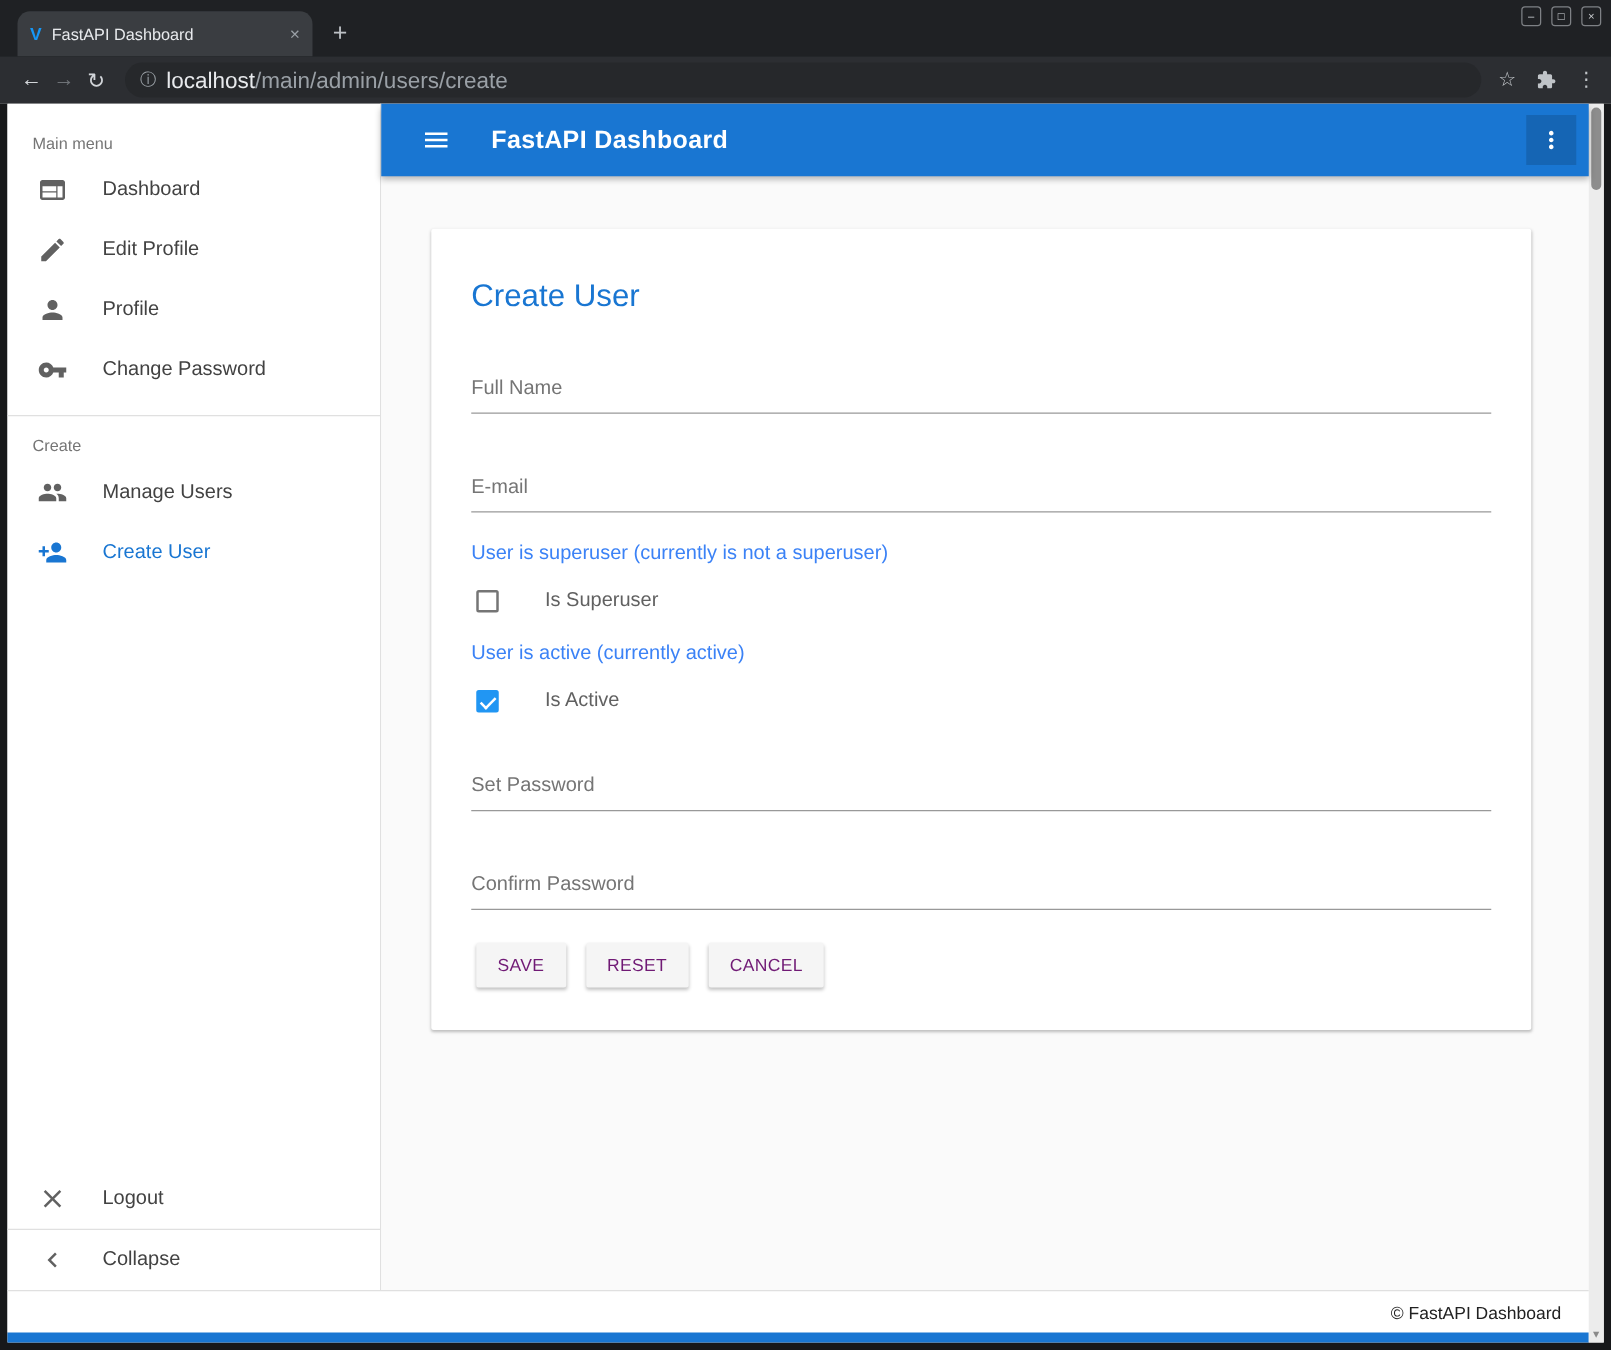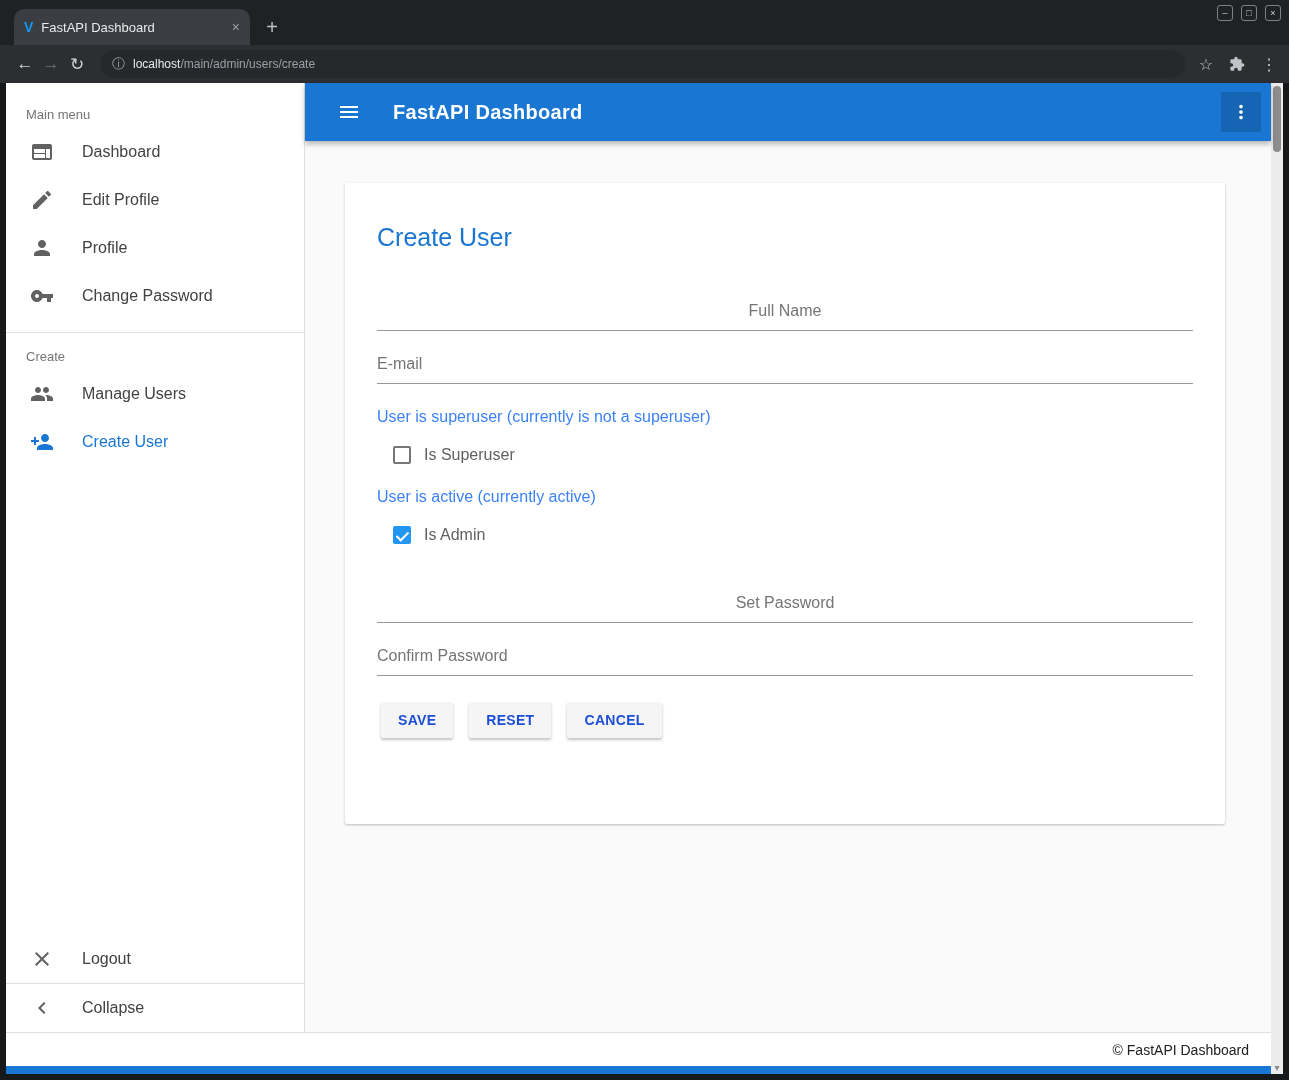--- a/index.html
+++ b/index.html
@@ -16,21 +16,21 @@
   .newtab{width:28px;height:30px;display:flex;align-items:center;justify-content:center;color:#bdc1c6;font-size:20px;margin-left:8px;margin-bottom:3px;cursor:pointer;}
   .win-controls{position:absolute;top:5px;right:8px;display:flex;gap:8px;}
   .win-btn{width:16px;height:16px;border:1px solid #7e8185;border-radius:3px;color:#cfd2d6;font-size:9px;line-height:14px;text-align:center;cursor:pointer;}
 
   
   .toolbar{height:38px;background:#2c2e32;display:flex;align-items:center;padding:0 12px;flex:0 0 auto;}
   .nav-icon{width:26px;text-align:center;font-size:17px;color:#d2d5d9;cursor:pointer;}
   .nav-icon.disabled{color:#6e7277;}
   .omnibox{flex:1;height:28px;background:#26282b;border-radius:14px;display:flex;align-items:center;padding:0 12px;margin:0 10px;gap:8px;white-space:nowrap;overflow:hidden;}
   .info-icon{font-size:13px;color:#9aa0a6;}
-  .url{font-size:12px;}
+  .url{font-size:18px;}
   .url-host{color:#e8eaed;}
   .url-path{color:#9aa0a6;}
   .toolbar-right{display:flex;align-items:center;gap:16px;margin-left:4px;}
   .toolbar-right .ticon{font-size:16px;color:#c0c4c8;cursor:pointer;}
   .toolbar-right svg{width:16px;height:16px;fill:#c0c4c8;cursor:pointer;display:block;}
 
   
   .viewport{flex:1;display:flex;border-left:6px solid #17181a;border-right:6px solid #17181a;border-bottom:6px solid #17181a;min-height:0;background:#fff;}
   .app{flex:1;display:flex;flex-direction:column;min-width:0;}
   .app-row{flex:1;display:flex;min-height:0;}
@@ -55,30 +55,30 @@
   .appbar-title{font-size:20px;font-weight:bold;margin-left:24px;letter-spacing:.3px;}
   .appbar-menu{margin-left:auto;width:40px;height:40px;background:rgba(0,0,0,0.14);display:flex;align-items:center;justify-content:center;cursor:pointer;}
   .appbar-menu svg{width:22px;height:22px;fill:#fff;}
 
   .content{flex:1;padding:42px 46px 0 40px;overflow:hidden;}
   .card{background:#fff;border-radius:2px;box-shadow:0 1px 3px rgba(0,0,0,0.16),0 1px 2px rgba(0,0,0,0.1);height:641px;padding:34px 32px;}
   .card-title{font-size:25px;font-weight:400;color:#1976d2;margin:6px 0 46px;}
 
   .text-field{display:block;width:100%;border:none;border-bottom:1px solid #999;background:transparent;font-size:16px;color:#333;padding:4px 0 10px;outline:none;font-family:inherit;}
   .text-field::placeholder{color:#757575;opacity:1;}
-  .gap-lg{margin-bottom:20px;text-align:center;}
+  .gap-lg{margin-bottom:46px;}
   .hint{font-size:16px;color:#3b82f6;margin:24px 0 20px;}
-  .checkbox-row{display:flex;align-items:center;margin-left:16px;cursor:pointer;}
+  .checkbox-row{display:flex;align-items:center;margin-left:4px;cursor:pointer;gap:24px;}
   .cb{width:18px;height:18px;border:2px solid #757575;border-radius:2px;flex:0 0 auto;}
   .cb.checked{border-color:#2196f3;background:#2196f3;display:flex;align-items:flex-start;justify-content:center;}
   .cb.checked::after{content:"";width:5px;height:10px;border:solid #fff;border-width:0 2px 2px 0;transform:rotate(45deg);margin-top:1px;}
   .cb-label{font-size:16px;color:#616161;margin-left:13px;}
   .after-checks{margin-top:46px;}
   .btn-row{display:flex;gap:16px;margin-top:26px;margin-left:4px;}
-  .btn{height:36px;padding:0 17px;background:#f5f5f5;border:none;border-radius:2px;box-shadow:0 2px 3px rgba(0,0,0,0.24);font-size:14px;font-weight:bold;color:#1d4ed8;letter-spacing:.3px;cursor:pointer;font-family:inherit;}
+  .btn{height:36px;padding:0 17px;background:#f5f5f5;border:none;border-radius:2px;box-shadow:0 2px 3px rgba(0,0,0,0.24);font-size:14px;font-weight:normal;color:#701a75;letter-spacing:.3px;cursor:pointer;font-family:inherit;}
 
   
   .app-footer{height:34px;background:#fff;border-top:1px solid #e0e0e0;display:flex;align-items:center;justify-content:flex-end;padding-right:22px;font-size:14px;color:#212121;flex:0 0 auto;}
   .blue-strip{height:8px;background:#1976d2;flex:0 0 auto;}
 
   
   .scrollbar{width:12px;background:#ececec;display:flex;flex-direction:column;align-items:center;flex:0 0 auto;}
   .scroll-thumb{width:8px;height:66px;background:#8d8d8d;border-radius:4px;margin-top:3px;cursor:pointer;}
   .scroll-arrow{margin-top:auto;font-size:10px;color:#8a8a8a;line-height:12px;cursor:pointer;}
 </style>
@@ -216,21 +216,21 @@
 
               <div class="hint">User is superuser (currently is not a superuser)</div>
               <label class="checkbox-row">
                 <span class="cb"></span>
                 <span class="cb-label">Is Superuser</span>
               </label>
 
               <div class="hint">User is active (currently active)</div>
               <label class="checkbox-row">
                 <span class="cb checked"></span>
-                <span class="cb-label">Is Admin</span>
+                <span class="cb-label">Is Active</span>
               </label>
 
               <input class="text-field gap-lg after-checks" type="text" placeholder="Set Password" style="">
 
               <input class="text-field" type="text" placeholder="Confirm Password" style="">
 
               <div class="btn-row">
                 <button class="btn">SAVE</button>
                 <button class="btn">RESET</button>
                 <button class="btn">CANCEL</button>

